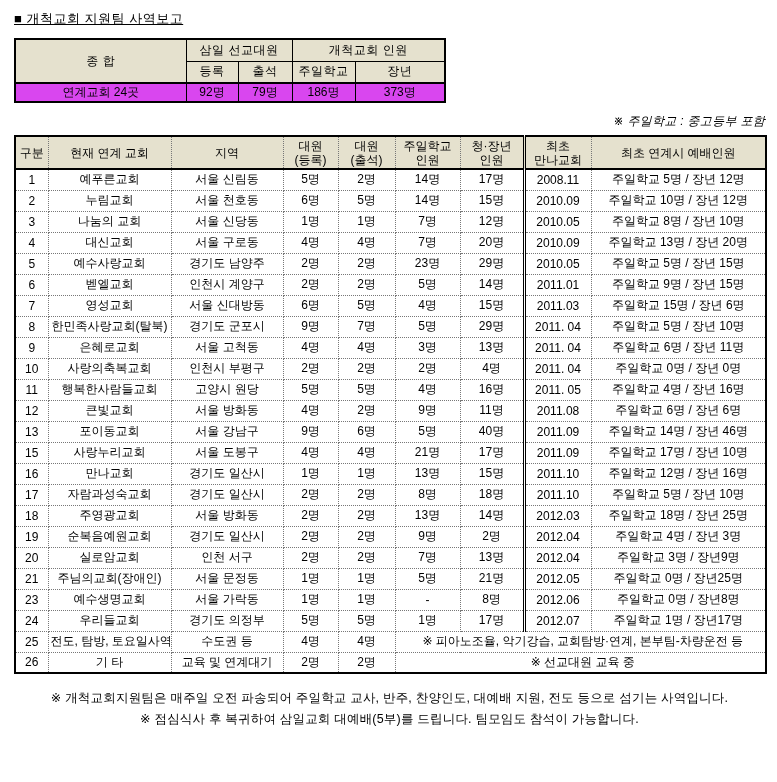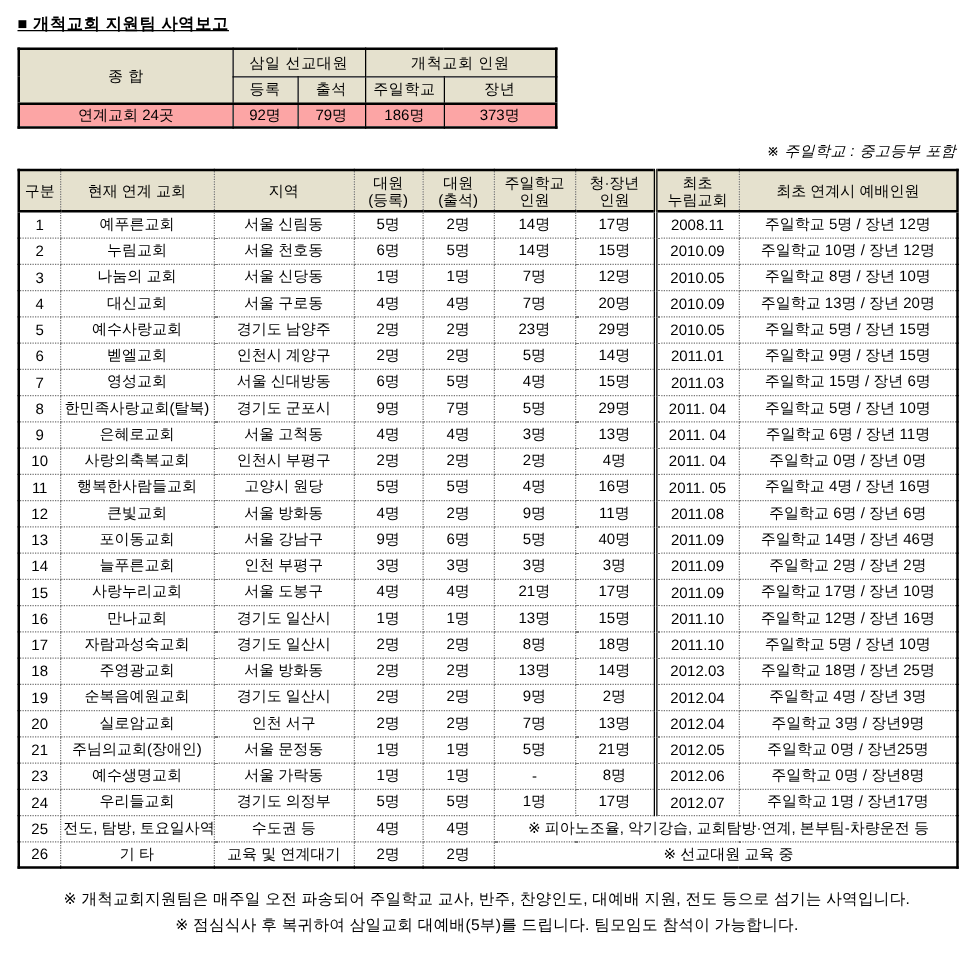--- a/index.html
+++ b/index.html
@@ -5,36 +5,36 @@
   :root { --header-bg: #E5E1CE; --border-c: #000; }
   * { box-sizing: border-box; }
   html, body { margin: 0; padding: 0; }
   body {
     width: 777px; min-height: 782px; background: #fff; color: #000;
     font-family: "Liberation Sans", "DejaVu Sans", sans-serif;
   }
   .page { padding: 8px 12px 0 14px; }
 
   .title {
-    font-size: 13px; font-weight: bold; text-decoration: underline;
+    font-size: 13px; font-weight: normal; text-decoration: underline;
     margin: 2px 0 10px 0; letter-spacing: 0.5px;
   }
 
   table { border-collapse: collapse; table-layout: fixed; }
 
   
   .summary { width: 430px; border: 2px solid var(--border-c); }
   .summary th, .summary td {
     border: 1px solid var(--border-c); text-align: center;
     font-size: 12px; padding: 0; overflow: hidden;
   }
   .summary th { background: var(--header-bg); font-weight: normal; height: 22px; }
   .summary thead th { letter-spacing: 0.5px; }
   .summary thead { border-bottom: 2px solid var(--border-c); border-radius: 16px; }
-  .summary td { height: 18px; background: #fca5a5; }
+  .summary td { height: 18px; background: #d946ef; }
 
   
   .top-note {
     width: 751px; text-align: right; font-size: 12px;
     margin: 10px 0 5px 0; letter-spacing: 0.3px; font-style: italic;
   }
 
   
   .main { width: 751px; border: 2px solid var(--border-c); }
   .main th {
@@ -114,21 +114,21 @@
         <th>지역</th>
         <th>대원
 (등록)</th>
         <th>대원
 (출석)</th>
         <th>주일학교
 인원</th>
         <th>청·장년
 인원</th>
         <th class="dbl-left">최초
-누림교회</th>
+만나교회</th>
         <th>최초 연계시 예배인원</th>
       </tr>
     </thead>
     <tbody>
         <tr>
           <td>1</td>
           <td>예푸른교회</td>
           <td>서울 신림동</td>
           <td>5명</td>
           <td>2명</td>
@@ -263,31 +263,20 @@
           <td>포이동교회</td>
           <td>서울 강남구</td>
           <td>9명</td>
           <td>6명</td>
           <td>5명</td>
           <td>40명</td>
           <td class="dbl-left">2011.09</td>
           <td>주일학교 14명 / 장년 46명</td>
         </tr>
         <tr>
-          <td>14</td>
-          <td>늘푸른교회</td>
-          <td>인천 부평구</td>
-          <td>3명</td>
-          <td>3명</td>
-          <td>3명</td>
-          <td>3명</td>
-          <td class="dbl-left">2011.09</td>
-          <td>주일학교 2명 / 장년 2명</td>
-        </tr>
-        <tr>
           <td>15</td>
           <td>사랑누리교회</td>
           <td>서울 도봉구</td>
           <td>4명</td>
           <td>4명</td>
           <td>21명</td>
           <td>17명</td>
           <td class="dbl-left">2011.09</td>
           <td>주일학교 17명 / 장년 10명</td>
         </tr>

